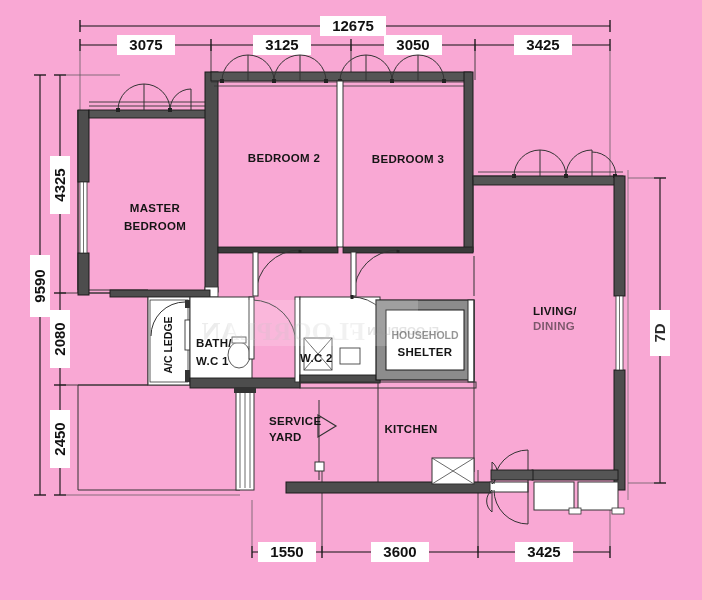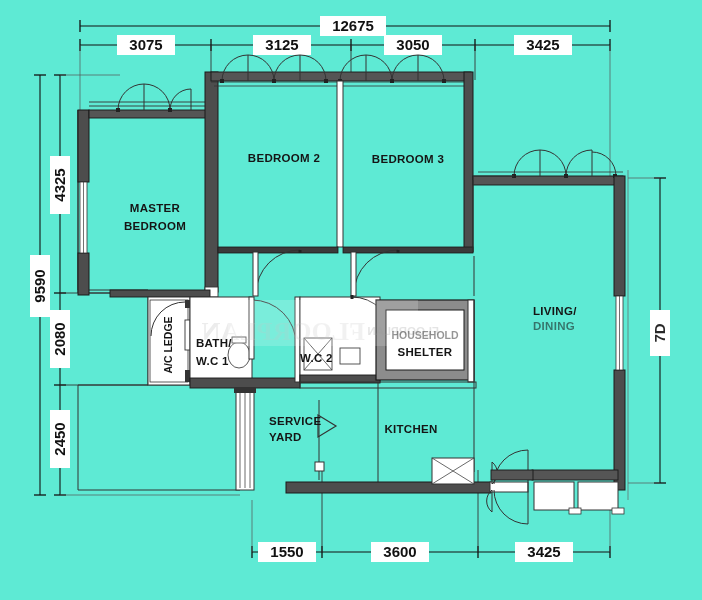--- a/index.html
+++ b/index.html
@@ -12,21 +12,21 @@
     width: 702px;
     height: 600px;
     font-family: "Liberation Sans", sans-serif;
     overflow: hidden;
     position: relative;
   }
   #plan-root {
     position: relative;
     width: 702px;
     height: 600px;
-    background: #5eead4;
+    background: #f9a8d4;
   }
   svg#plan-svg {
     position: absolute;
     left: 0;
     top: 0;
     width: 702px;
     height: 600px;
     display: block;
   }
   .dim-text {

